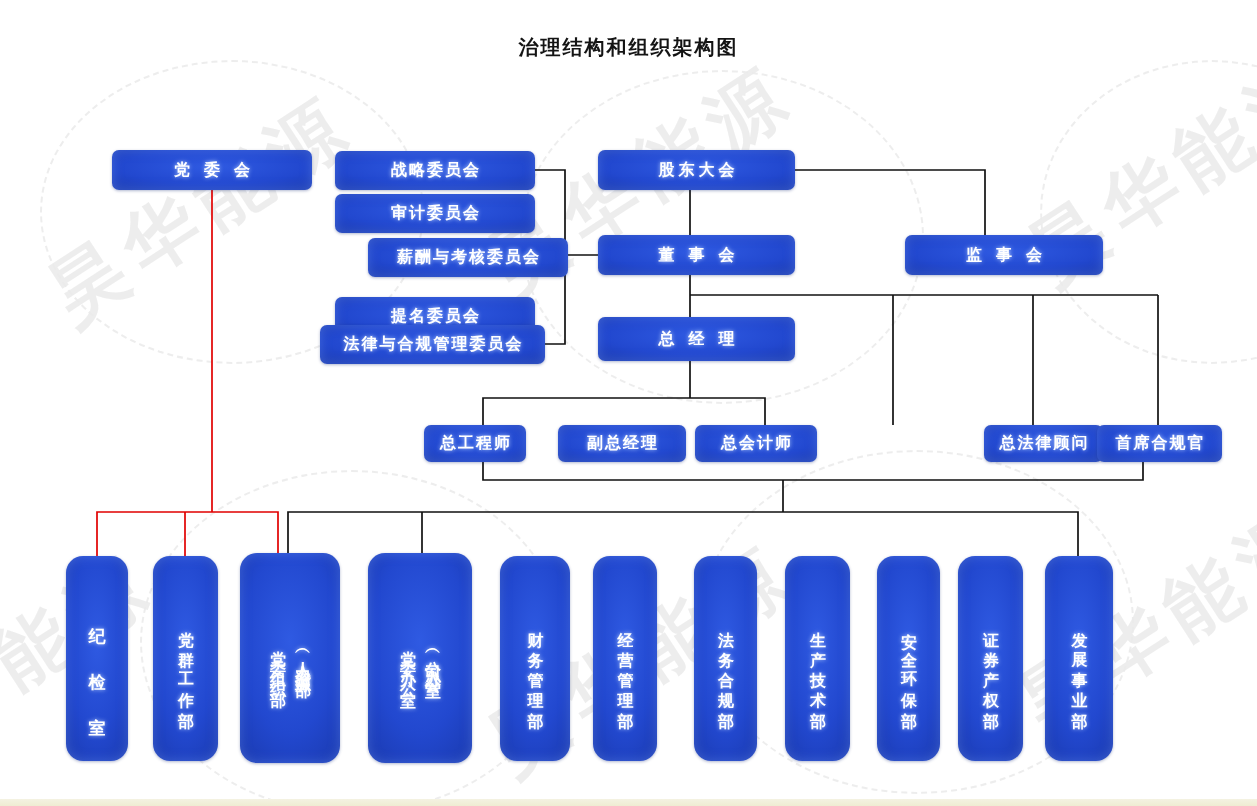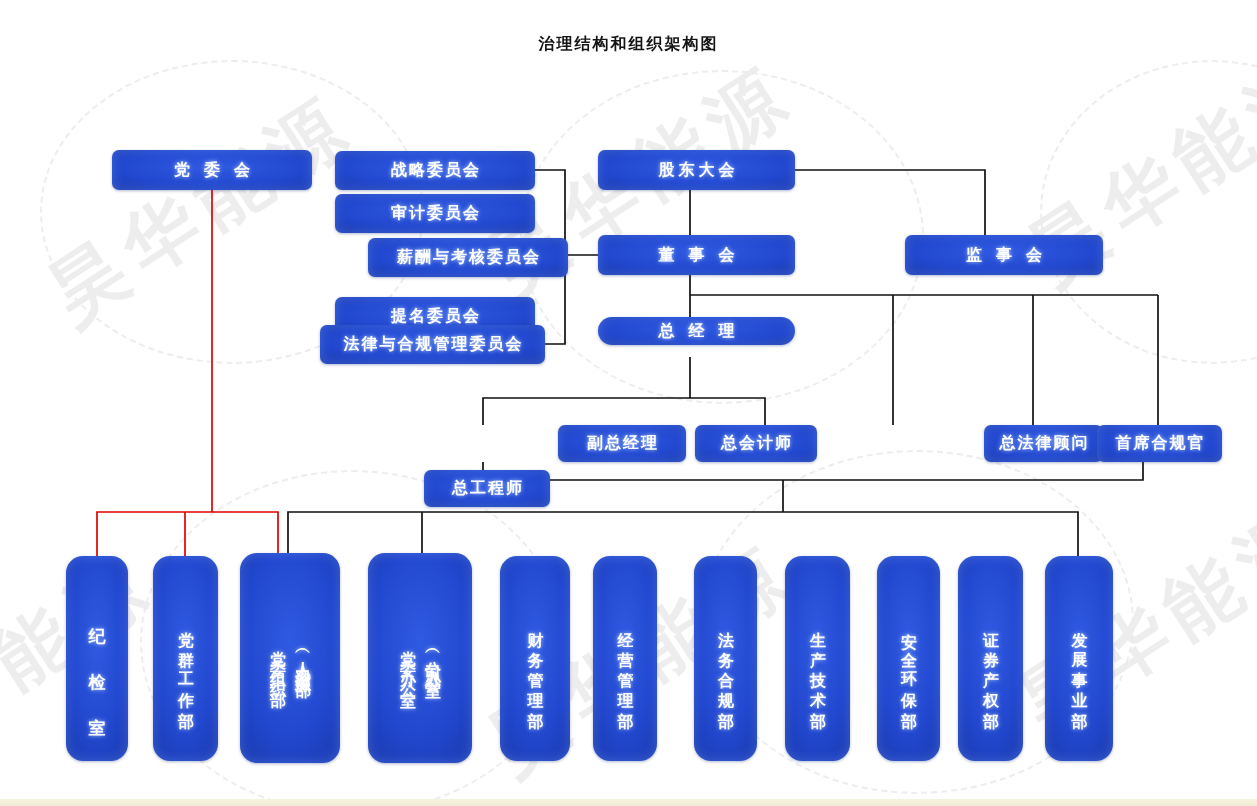--- a/index.html
+++ b/index.html
@@ -10,21 +10,21 @@
   .wm{position:absolute;color:#ebebeb;font-size:74px;font-weight:bold;letter-spacing:12px;
       white-space:nowrap;transform:rotate(-33deg);opacity:.85;}
   .wm-circle{position:absolute;border:2px dashed #e6e6e6;border-radius:50%;opacity:.7;}
   
   .wires{position:absolute;left:0;top:0;z-index:1;}
   .wires path{fill:none;stroke-width:1.7px;}
   .wires .k{stroke:#111111;}
   .wires .r{stroke:#e10000;}
   
   .title{position:absolute;left:0;top:34px;width:1257px;text-align:center;z-index:2;
-         font-size:16px;font-weight:bold;color:#141414;letter-spacing:2px;}
+         font-size:20px;font-weight:bold;color:#141414;letter-spacing:2px;}
   
   .box{position:absolute;z-index:2;border-radius:7px;
        background:radial-gradient(ellipse 120% 115% at 50% 42%,
                   #2f5ae2 0%, #2248cf 38%, #17339f 78%, #102a8e 100%);
        box-shadow:0 1px 3px rgba(30,50,120,.35), inset 0 0 12px rgba(130,170,255,.35);
        display:flex;align-items:center;justify-content:center;
        color:#ffffff;font-weight:bold;font-size:16px;
        text-shadow:0 0 4px rgba(195,218,255,.95);}
   .dept{border-radius:17px;flex-direction:row;gap:4px;}
   .vcol{writing-mode:vertical-lr;display:inline-block;}
@@ -115,25 +115,25 @@
     <span class="ls4">股东大会</span>
   </div>
 
   <div class="box" style="left:598px;top:235px;width:197px;height:40px;justify-content:center;">
     <span class="ls14">董事会</span>
   </div>
   <div class="box" style="left:905px;top:235px;width:198px;height:40px;">
     <span class="ls14">监事会</span>
   </div>
 
-  <div class="box" style="left:598px;top:317px;width:197px;height:28px;border-radius:15px;">
+  <div class="box" style="left:598px;top:317px;width:197px;height:44px;">
     <span class="ls14">总经理</span>
   </div>
 
-  <div class="box" style="left:424px;top:425px;width:126px;height:37px;margin-top:45px;">
+  <div class="box" style="left:424px;top:425px;width:102px;height:37px;">
     <span class="ls2">总工程师</span>
   </div>
   <div class="box" style="left:558px;top:425px;width:128px;height:37px;font-family:Liberation Serif, serif;">
     <span class="ls2">副总经理</span>
   </div>
   <div class="box" style="left:695px;top:425px;width:122px;height:37px;">
     <span class="ls2">总会计师</span>
   </div>
   <div class="box" style="left:984px;top:425px;width:119px;height:37px;">
     <span class="ls2">总法律顾问</span>

